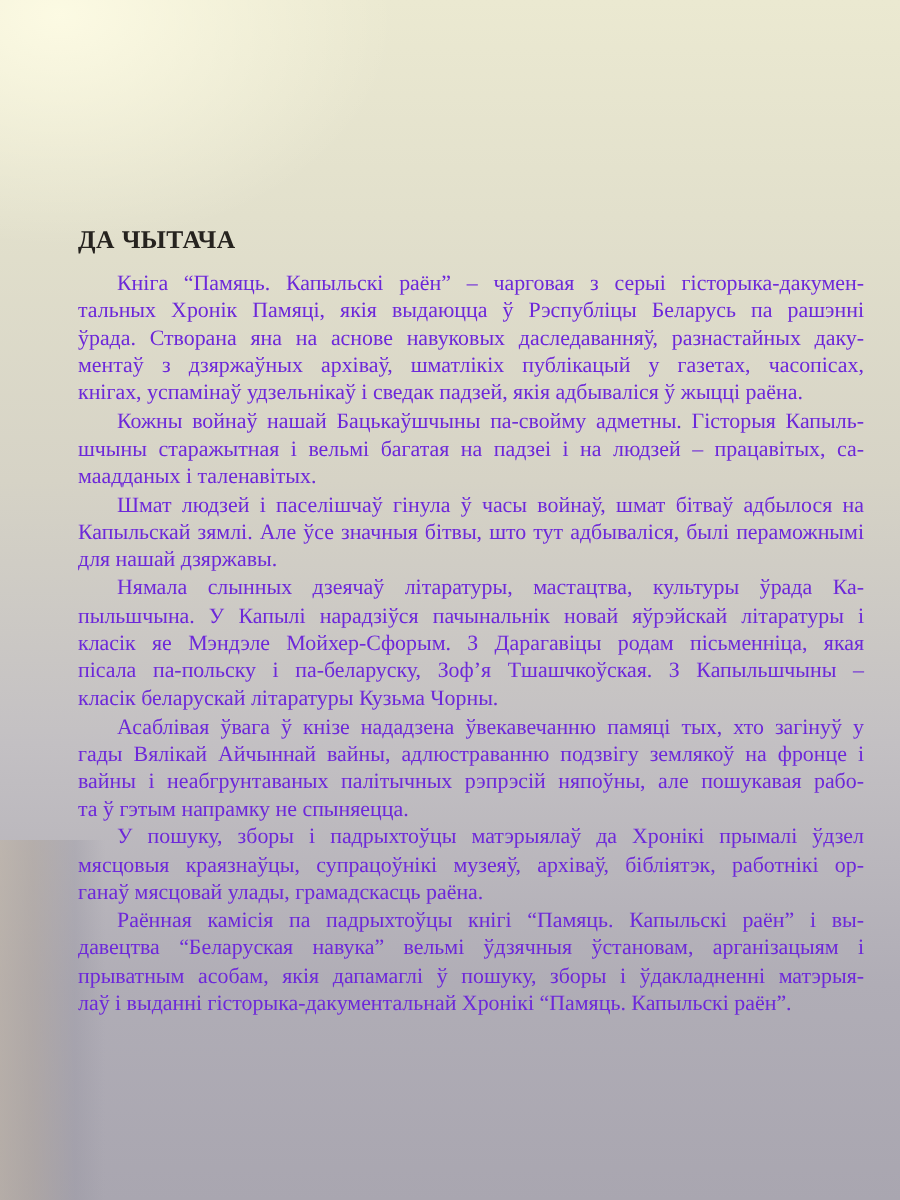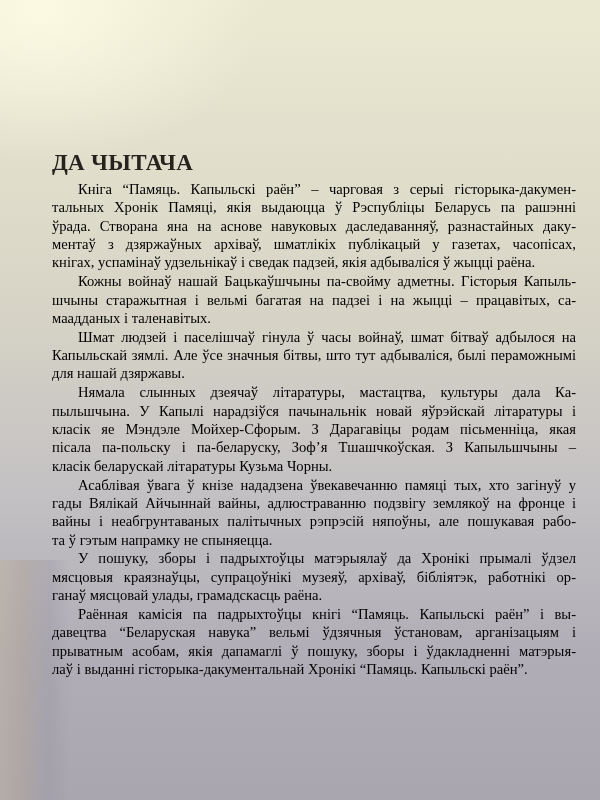--- a/index.html
+++ b/index.html
@@ -51,33 +51,33 @@
     width: 600px;
     height: 800px;
   }
   .heading {
     position: absolute;
     left: 52px;
     top: 150px;
     margin: 0;
     font-family: "Liberation Serif", "DejaVu Serif", serif;
     font-weight: bold;
-    font-size: 23px;
+    font-size: 17px;
     letter-spacing: 0.3px;
     color: #26231f;
   }
   .body-text {
     position: absolute;
     left: 52px;
     top: 180px;
     width: 524px;
     font-family: "Liberation Serif", "DejaVu Serif", serif;
     font-size: 14.6px;
     line-height: 18.35px;
-    color: #000000;
+    color: #6d28d9;
     text-align: justify;
     hyphens: manual;
   }
   .line {
     display: block;
     text-align: justify;
     text-align-last: justify;
     white-space: nowrap;
     overflow: visible;
   }
@@ -101,30 +101,30 @@
   <div class="body-text" id="body-text">
       <div class="para-lines">
         <span class="line first">Кніга “Памяць. Капыльскі раён” – чарговая з серыі гісторыка-дакумен-</span>
         <span class="line">тальных Хронік Памяці, якія выдаюцца ў Рэспубліцы Беларусь па рашэнні</span>
         <span class="line">ўрада. Створана яна на аснове навуковых даследаванняў, разнастайных даку-</span>
         <span class="line">ментаў з дзяржаўных архіваў, шматлікіх публікацый у газетах, часопісах,</span>
         <span class="line last">кнігах, успамінаў удзельнікаў і сведак падзей, якія адбываліся ў жыцці раёна.</span>
       </div>
       <div class="para-lines">
         <span class="line first">Кожны войнаў нашай Бацькаўшчыны па-свойму адметны. Гісторыя Капыль-</span>
-        <span class="line">шчыны старажытная і вельмі багатая на падзеі і на жыцці – працавітых, са-</span>
+        <span class="line">шчыны старажытная і вельмі багатая на падзеі і на людзей – працавітых, са-</span>
         <span class="line last">маадданых і таленавітых.</span>
       </div>
       <div class="para-lines">
         <span class="line first">Шмат людзей і паселішчаў гінула ў часы войнаў, шмат бітваў адбылося на</span>
         <span class="line">Капыльскай зямлі. Але ўсе значныя бітвы, што тут адбываліся, былі пераможнымі</span>
         <span class="line last">для нашай дзяржавы.</span>
       </div>
       <div class="para-lines">
-        <span class="line first">Нямала слынных дзеячаў літаратуры, мастацтва, культуры дала Ка-</span>
+        <span class="line first">Нямала слынных дзеячаў літаратуры, мастацтва, культуры ўрада Ка-</span>
         <span class="line">пыльшчына. У Капылі нарадзіўся пачынальнік новай яўрэйскай літаратуры і</span>
         <span class="line">класік яе Мэндэле Мойхер-Сфорым. З Дарагавіцы родам пісьменніца, якая</span>
         <span class="line">пісала па-польску і па-беларуску, Зоф’я Тшашчкоўская. З Капыльшчыны –</span>
         <span class="line last">класік беларускай літаратуры Кузьма Чорны.</span>
       </div>
       <div class="para-lines">
         <span class="line first">Асаблівая ўвага ў кнізе нададзена ўвекавечанню памяці тых, хто загінуў у</span>
         <span class="line">гады Вялікай Айчыннай вайны, адлюстраванню подзвігу землякоў на фронце і</span>
         <span class="line">вайны і неабгрунтаваных палітычных рэпрэсій няпоўны, але пошукавая рабо-</span>
         <span class="line last">та ў гэтым напрамку не спыняецца.</span>

